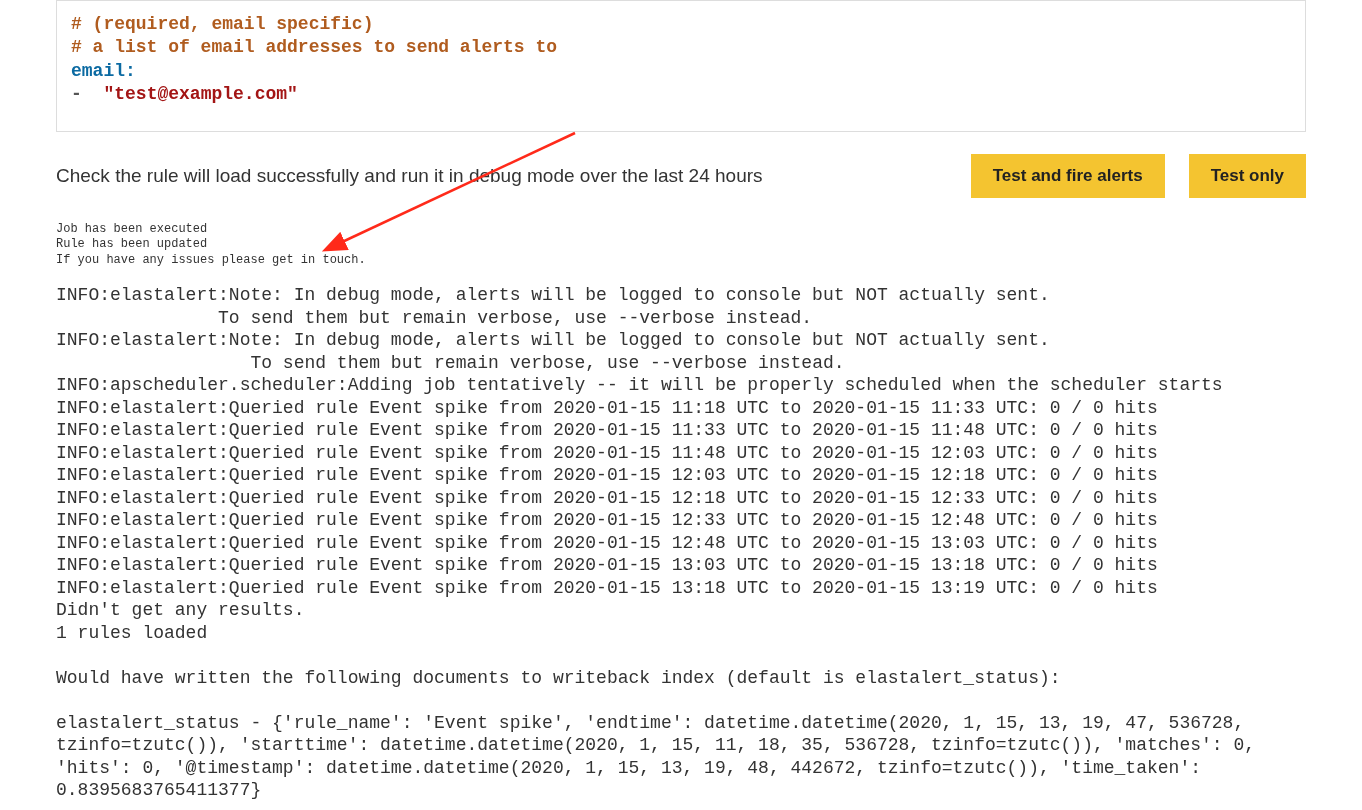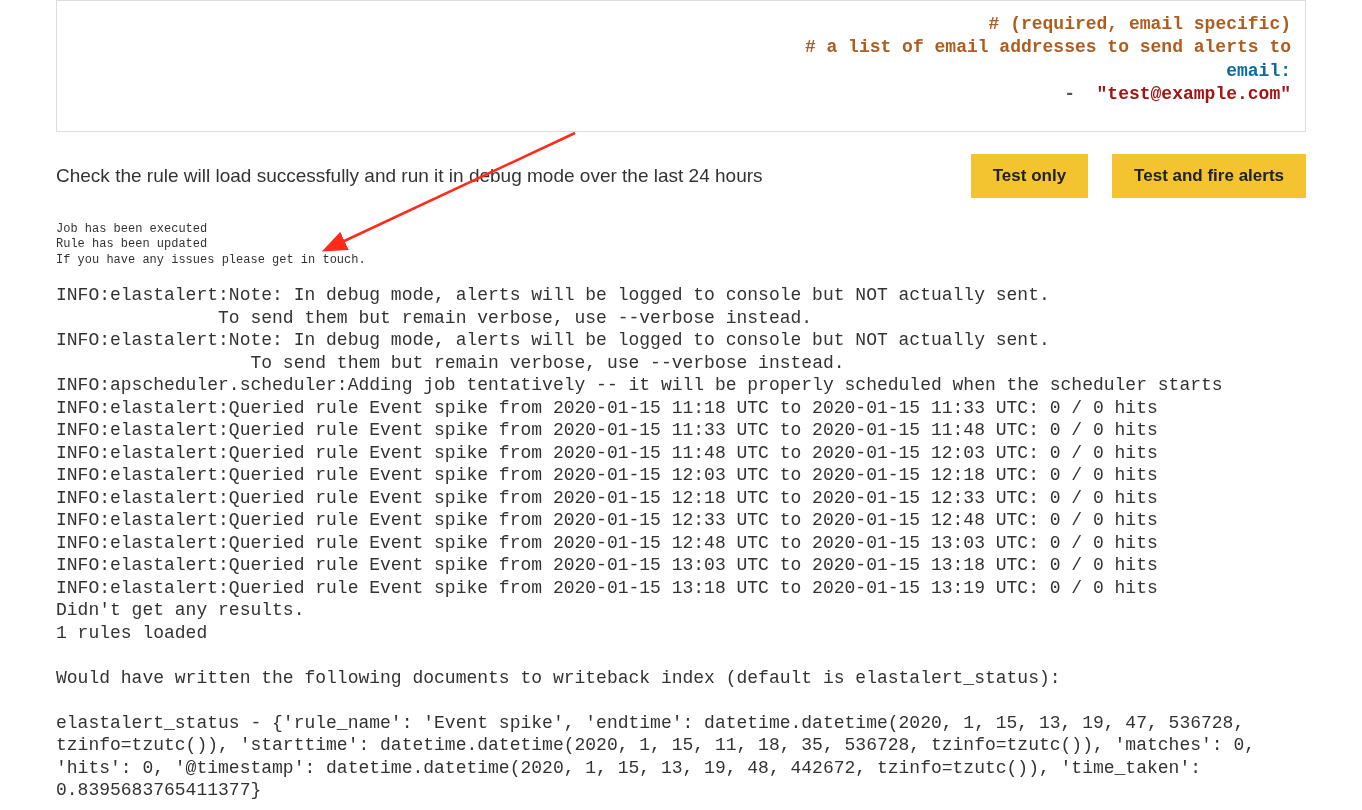--- a/index.html
+++ b/index.html
@@ -14,21 +14,20 @@
   .container { padding: 0 56px 30px 56px; }
   .code-box {
     border: 1px solid #ddd;
     padding: 12px 14px 24px 14px;
     font-family: "Courier New", Courier, monospace;
     font-size: 18px;
     font-weight: bold;
     line-height: 1.3;
     margin-bottom: 22px;
     white-space: pre-wrap;
-    text-align: right;
   }
   .code-box .c-comment { color: #b05c1f; }
   .code-box .c-key { color: #0b6aa2; }
   .code-box .c-dash { color: #555; }
   .code-box .c-string { color: #a31515; }
   .action-row {
     display: flex;
     align-items: center;
     margin-bottom: 24px;
   }
@@ -76,22 +75,22 @@
 
 <div class="container rel">
 
   <div class="code-box"><span class="c-comment"># (required, email specific)</span>
 <span class="c-comment"># a list of email addresses to send alerts to</span>
 <span class="c-key">email:</span>
 <span class="c-dash">-</span>  <span class="c-string">"test@example.com"</span></div>
 
   <div class="action-row">
     <div class="instruction">Check the rule will load successfully and run it in debug mode over the last 24 hours</div>
+    <button class="btn">Test and fire alerts</button>
     <button class="btn">Test only</button>
-    <button class="btn">Test and fire alerts</button>
   </div>
 
   <div class="status-block"><span>Job has been executed</span>
 <span>Rule has been updated</span>
 <span>If you have any issues please get in touch.</span></div>
 
   <div class="log-block">INFO:elastalert:Note: In debug mode, alerts will be logged to console but NOT actually sent.
                To send them but remain verbose, use --verbose instead.
 INFO:elastalert:Note: In debug mode, alerts will be logged to console but NOT actually sent.
                   To send them but remain verbose, use --verbose instead.

